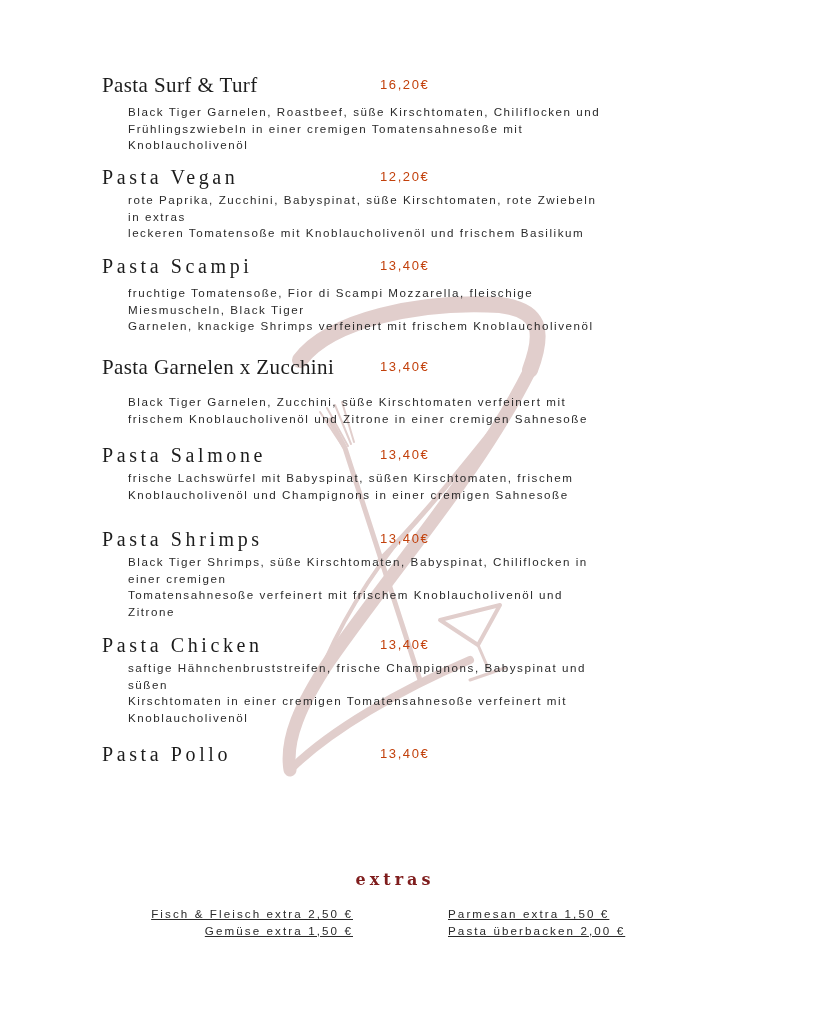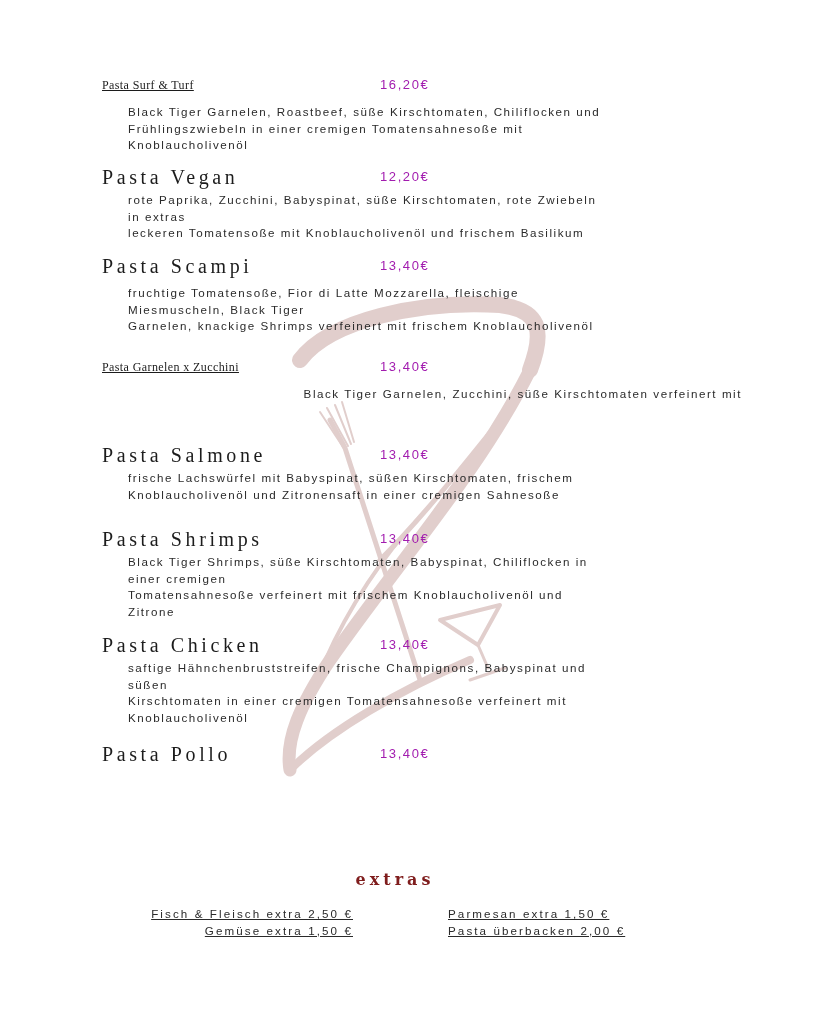--- a/index.html
+++ b/index.html
@@ -38,29 +38,29 @@
     .item-title {
       font-family: "DejaVu Serif", "Liberation Serif", serif;
       font-size: 19px;
       font-weight: normal;
       color: #1c1c1c;
       white-space: nowrap;
       line-height: 22px;
       height: 22px;
     }
     .item-title.wide { letter-spacing: 3.6px; font-family: "Liberation Serif", serif; font-size: 20px; }
-    .item-title.tight { letter-spacing: 0.4px; font-family: "Liberation Serif", serif; font-size: 12px; text-decoration: underline; }
+    .item-title.tight { letter-spacing: 0.4px; font-family: "Liberation Serif", serif; font-size: 21px; }
     .item-price {
       position: absolute;
       left: 278px;
       top: 3px;
       font-family: "Liberation Sans", sans-serif;
       font-size: 13px;
       letter-spacing: 1.6px;
-      color: #a21caf;
+      color: #c2410c;
       white-space: nowrap;
     }
     .item-desc {
       margin-left: 26px;
       margin-top: 4px;
       font-family: "Liberation Sans", sans-serif;
       font-size: 11.6px;
       letter-spacing: 1.55px;
       line-height: 16.5px;
       color: #2a2a2a;
@@ -139,40 +139,41 @@
       <div>rote Paprika, Zucchini, Babyspinat, süße Kirschtomaten, rote Zwiebeln</div>
       <div>in extras</div>
       <div>leckeren Tomatensoße mit Knoblaucholivenöl und frischem Basilikum</div>
     </div>
   </div>
 
   <div class="item" style="top:255px;">
     <div class="item-title wide">Pasta Scampi</div>
     <div class="item-price">13,40€</div>
     <div class="item-desc" style="margin-top:8px;">
-      <div>fruchtige Tomatensoße, Fior di Latte Mozzarella, fleischige</div>
+      <div>fruchtige Tomatensoße, Fior di Scampi Mozzarella, fleischige</div>
       <div>Miesmuscheln, Black Tiger</div>
       <div>Garnelen, knackige Shrimps verfeinert mit frischem Knoblaucholivenöl</div>
     </div>
   </div>
 
   <div class="item" style="top:356px;">
     <div class="item-title tight">Pasta Garnelen x Zucchini</div>
     <div class="item-price">13,40€</div>
-    <div class="item-desc" style="margin-top:8px;text-align:right;">
+    <div class="item-desc" style="margin-top:16px;">
       <div>Black Tiger Garnelen, Zucchini, süße Kirschtomaten verfeinert mit</div>
+      <div>frischem Knoblaucholivenöl und Zitrone in einer cremigen Sahnesoße</div>
     </div>
   </div>
 
   <div class="item" style="top:444px;">
     <div class="item-title wide">Pasta Salmone</div>
     <div class="item-price">13,40€</div>
     <div class="item-desc">
       <div>frische Lachswürfel mit Babyspinat, süßen Kirschtomaten, frischem</div>
-      <div>Knoblaucholivenöl und Zitronensaft in einer cremigen Sahnesoße</div>
+      <div>Knoblaucholivenöl und Champignons in einer cremigen Sahnesoße</div>
     </div>
   </div>
 
   <div class="item" style="top:528px;">
     <div class="item-title wide">Pasta Shrimps</div>
     <div class="item-price">13,40€</div>
     <div class="item-desc">
       <div>Black Tiger Shrimps, süße Kirschtomaten, Babyspinat, Chiliflocken in</div>
       <div>einer cremigen</div>
       <div>Tomatensahnesoße verfeinert mit frischem Knoblaucholivenöl und</div>

